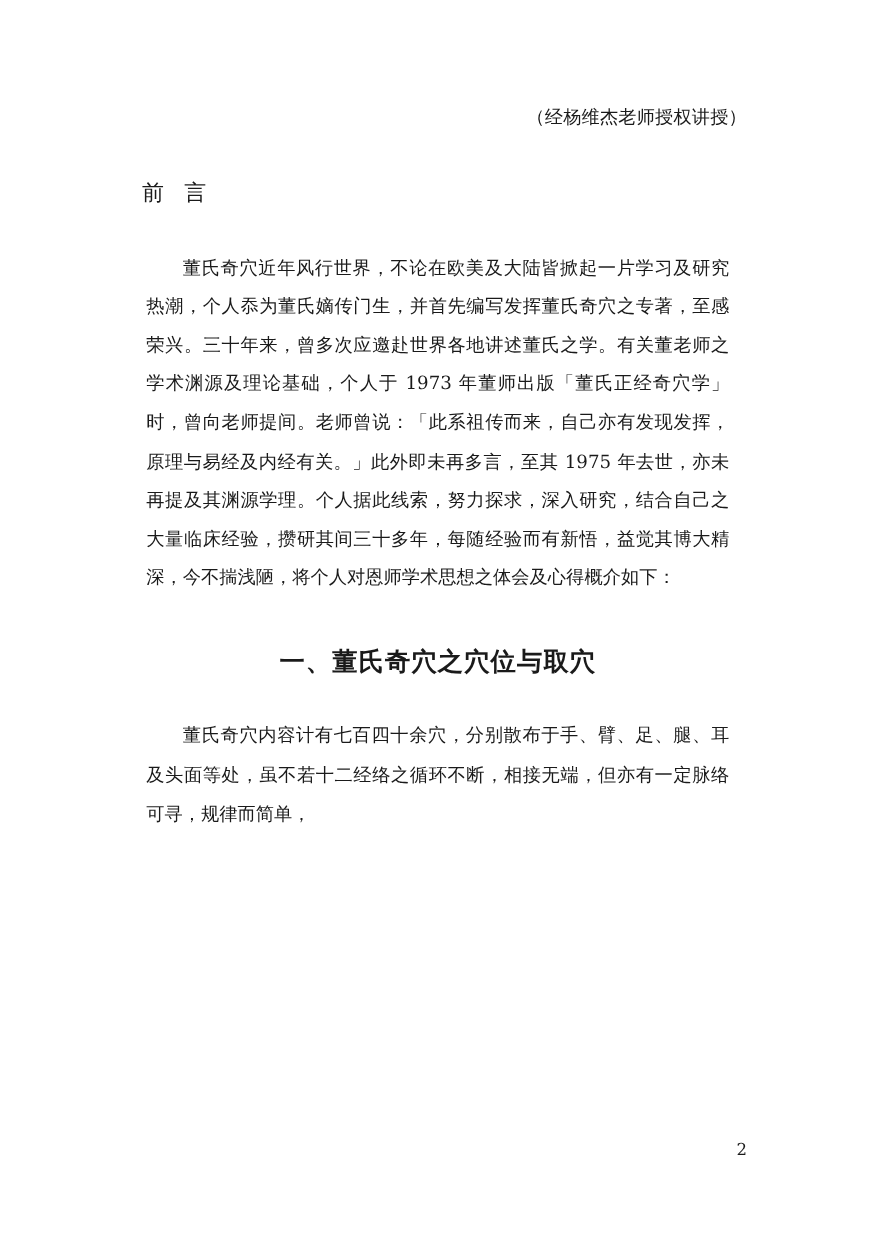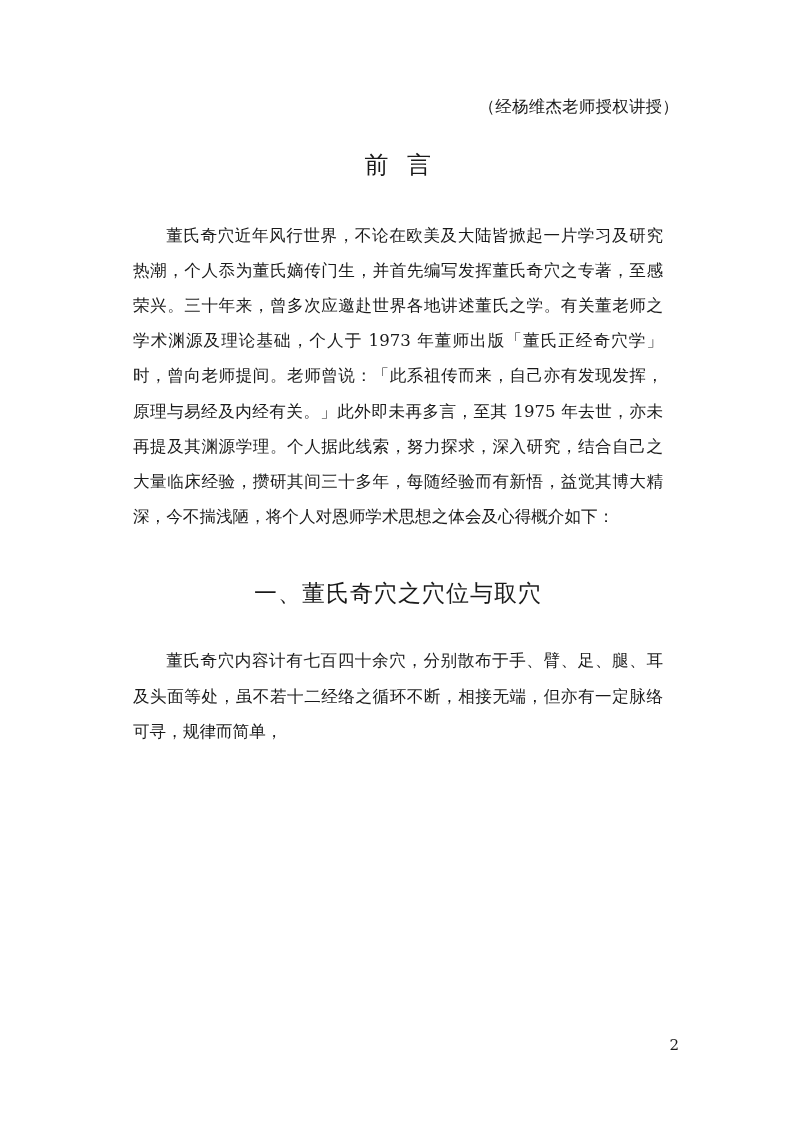--- a/index.html
+++ b/index.html
@@ -39,24 +39,23 @@
   }
   .subtitle-main {
     text-align: center;
     font-size: 19px;
     line-height: 1;
     margin: 0;
     padding-top: 36px;
     letter-spacing: 0.4px;
   }
   .preface-title {
-    text-align: center;
-    font-size: 24px;
+    font-size: 20px;
     line-height: 1;
-    margin: 0;
+    margin: 12px;
     padding-top: 37px;
     letter-spacing: 0.5px;
   }
   .preface-title .gap {
     display: inline-block;
     width: 18px;
   }
 
   
   p.body {
@@ -77,21 +76,21 @@
   }
   .honorific-space {
     display: inline-block;
     width: 14px;
   }
 
   
   h1.section {
     text-align: center;
     font-size: 23px;
-    font-weight: normal;
+    font-weight: bold;
     line-height: 1;
     margin: 0;
     padding-top: 32px;
     letter-spacing: 1px;
   }
   h2.subsection {
     text-align: left;
     font-size: 18.5px;
     font-weight: bold;
     line-height: 1;

